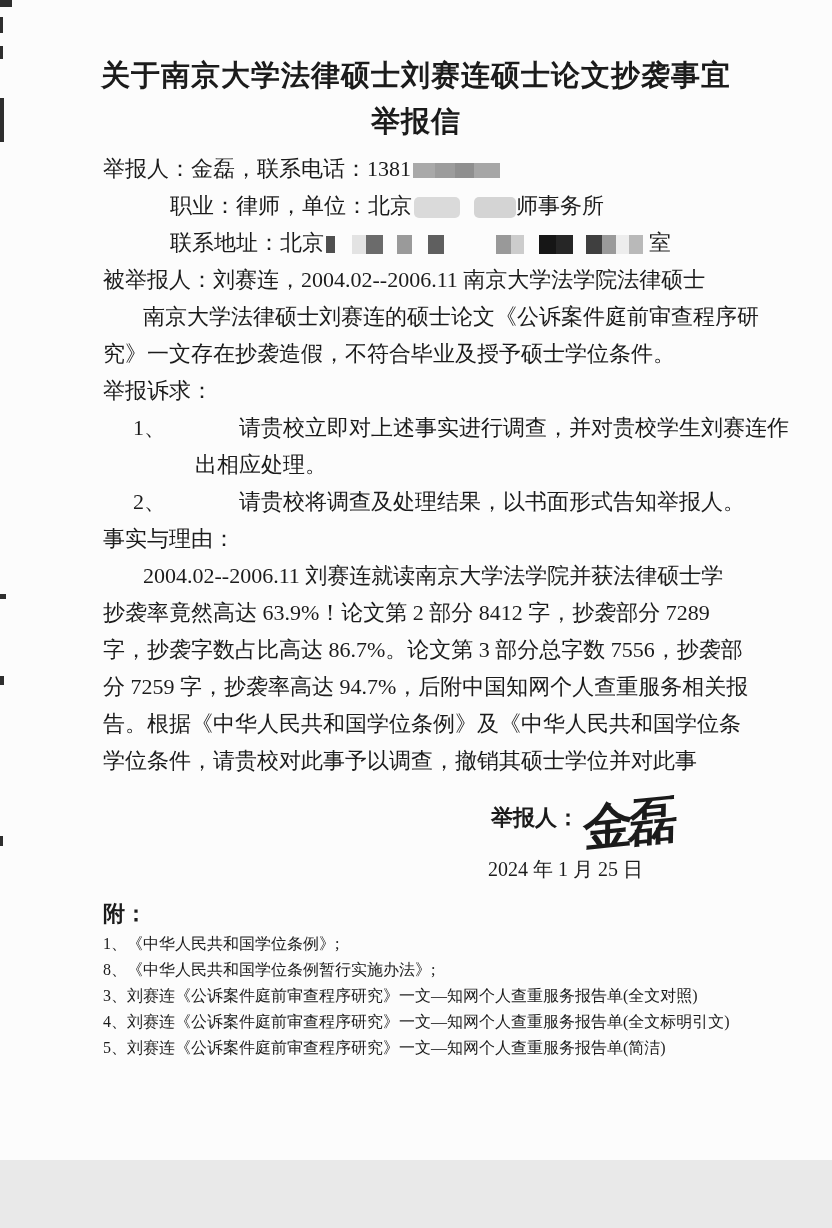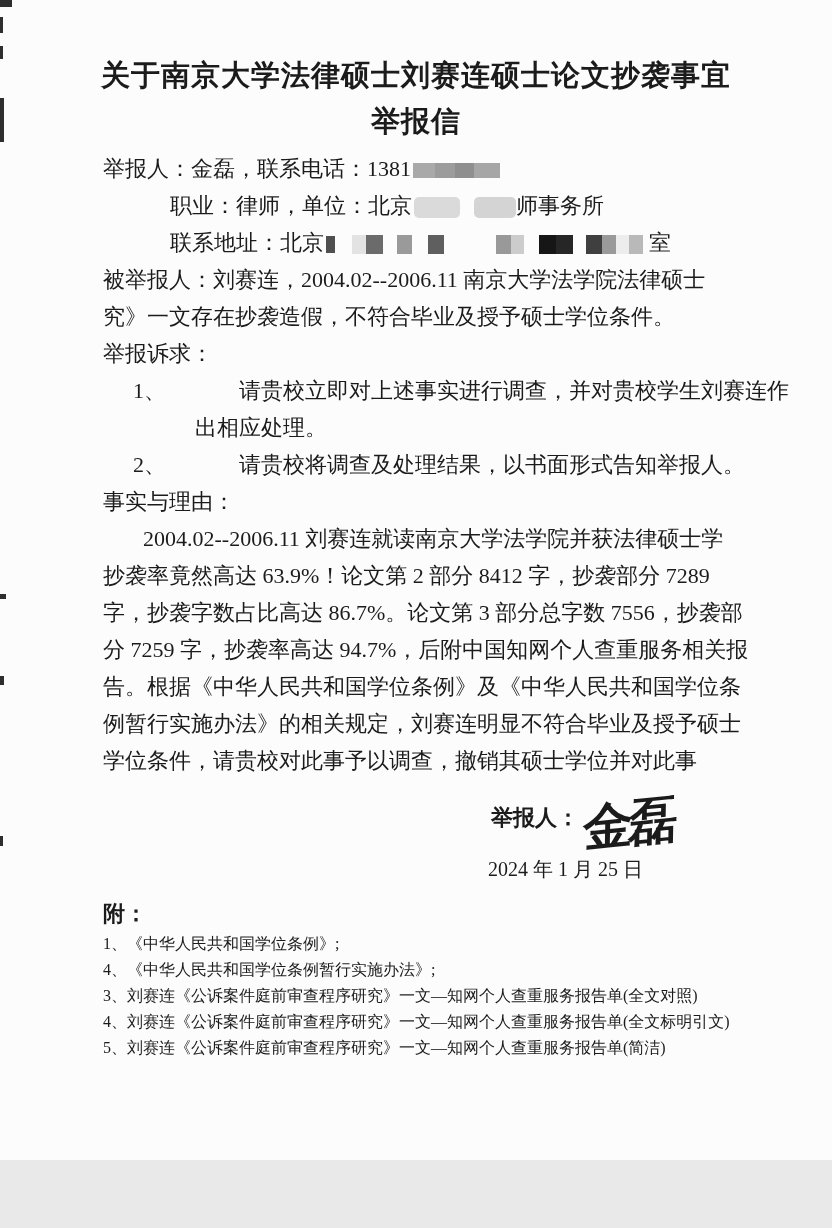--- a/index.html
+++ b/index.html
@@ -64,50 +64,50 @@
     <div class="bodyline indent-label">
       <span class="b">职业：律师，单位：北京</span><span class="redact"><span style="display: inline-block; vertical-align: middle; width: 46px; height: 21px; background: rgb(218, 218, 218); margin-right: 14px; border-radius: 5px;"></span><span style="display: inline-block; vertical-align: middle; width: 42px; height: 21px; background: rgb(212, 212, 212); margin-right: 0px; border-radius: 5px;"></span></span><span class="b">师事务所</span>
     </div>
 
     <div class="bodyline indent-label">
       <span class="b">联系地址：北京</span><span class="redact"><span style="display: inline-block; vertical-align: middle; width: 9px; height: 17px; background: rgb(79, 79, 79); margin-right: 17px; border-radius: 0px;"></span><span style="display: inline-block; vertical-align: middle; width: 14px; height: 19px; background: rgb(227, 227, 227); margin-right: 0px; border-radius: 0px;"></span><span style="display: inline-block; vertical-align: middle; width: 17px; height: 19px; background: rgb(107, 107, 107); margin-right: 14px; border-radius: 0px;"></span><span style="display: inline-block; vertical-align: middle; width: 15px; height: 19px; background: rgb(154, 154, 154); margin-right: 16px; border-radius: 0px;"></span><span style="display: inline-block; vertical-align: middle; width: 16px; height: 19px; background: rgb(95, 95, 95); margin-right: 52px; border-radius: 0px;"></span><span style="display: inline-block; vertical-align: middle; width: 15px; height: 19px; background: rgb(153, 153, 153); margin-right: 0px; border-radius: 0px;"></span><span style="display: inline-block; vertical-align: middle; width: 13px; height: 19px; background: rgb(204, 204, 204); margin-right: 15px; border-radius: 0px;"></span><span style="display: inline-block; vertical-align: middle; width: 17px; height: 19px; background: rgb(22, 22, 22); margin-right: 0px; border-radius: 0px;"></span><span style="display: inline-block; vertical-align: middle; width: 17px; height: 19px; background: rgb(38, 38, 38); margin-right: 13px; border-radius: 0px;"></span><span style="display: inline-block; vertical-align: middle; width: 16px; height: 19px; background: rgb(63, 63, 63); margin-right: 0px; border-radius: 0px;"></span><span style="display: inline-block; vertical-align: middle; width: 14px; height: 19px; background: rgb(154, 154, 154); margin-right: 0px; border-radius: 0px;"></span><span style="display: inline-block; vertical-align: middle; width: 13px; height: 19px; background: rgb(237, 237, 237); margin-right: 0px; border-radius: 0px;"></span><span style="display: inline-block; vertical-align: middle; width: 14px; height: 19px; background: rgb(185, 185, 185); margin-right: 6px; border-radius: 0px;"></span></span><span class="b">室</span>
     </div>
 
     <div class="bodyline b">被举报人：刘赛连，2004.02--2006.11 南京大学法学院法律硕士</div>
 
+    <div class="bodyline indent-para">南京大学法律硕士刘赛连的硕士论文《公诉案件庭前审查程序研</div>
     <div class="bodyline">究》一文存在抄袭造假，不符合毕业及授予硕士学位条件。</div>
 
     <div class="bodyline b">举报诉求：</div>
     <div class="bodyline req">
       <span class="num">1、</span>
       <span class="txt">请贵校立即对上述事实进行调查，并对贵校学生刘赛连作</span>
     </div>
     <div class="bodyline req-cont">出相应处理。</div>
     <div class="bodyline req">
       <span class="num b">2、</span>
       <span class="txt">请贵校将调查及处理结果，以书面形式告知举报人。</span>
     </div>
 
     <div class="bodyline b">事实与理由：</div>
     <div class="bodyline indent-para">2004.02--2006.11 刘赛连就读南京大学法学院并获法律硕士学</div>
     <div class="bodyline">抄袭率竟然高达 63.9%！论文第 2 部分 8412 字，抄袭部分 7289</div>
     <div class="bodyline">字，抄袭字数占比高达 86.7%。论文第 3 部分总字数 7556，抄袭部</div>
     <div class="bodyline">分 7259 字，抄袭率高达 94.7%，后附中国知网个人查重服务相关报</div>
     <div class="bodyline">告。根据《中华人民共和国学位条例》及《中华人民共和国学位条</div>
-    <div class="bodyline">例暂行实施办法》的相关规定，刘赛连明显不符合毕业及授予硕士</div>
     <div class="bodyline">学位条件，请贵校对此事予以调查，撤销其硕士学位并对此事</div>
 
     <div class="sig-row">
       <span class="sig-label">举报人：</span><span class="sig-name">金磊</span>
     </div>
     <div class="date-row">2024 年 1 月 25 日</div>
 
     <div class="attach-heading">附：</div>
     <div class="attach-item">1、《中华人民共和国学位条例》;</div>
-    <div class="attach-item">4、《中华人民共和国学位条例暂行实施办法》;</div>
+    <div class="attach-item">8、《中华人民共和国学位条例暂行实施办法》;</div>
     <div class="attach-item">3、刘赛连《公诉案件庭前审查程序研究》一文—知网个人查重服务报告单(全文对照)</div>
     <div class="attach-item">4、刘赛连《公诉案件庭前审查程序研究》一文—知网个人查重服务报告单(全文标明引文)</div>
     <div class="attach-item">5、刘赛连《公诉案件庭前审查程序研究》一文—知网个人查重服务报告单(简洁)</div>
   </div>
 
   <div class="watermark">
     <svg class="wm-icon" viewBox="0 0 44 36">
       <path d="M16 2 C7.7 2 1 7.2 1 13.6 c0 3.6 2.1 6.8 5.4 8.9 l-1.3 4.2 4.8-2.5 c1.9.6 4 .9 6.1.9 8.3 0 15-5.2 15-11.5 S24.3 2 16 2 Z" fill="#8f8f8f"></path>
       <circle cx="11" cy="11.5" r="1.9" fill="#fcfcfc"></circle>
       <circle cx="20" cy="11.5" r="1.9" fill="#fcfcfc"></circle>

